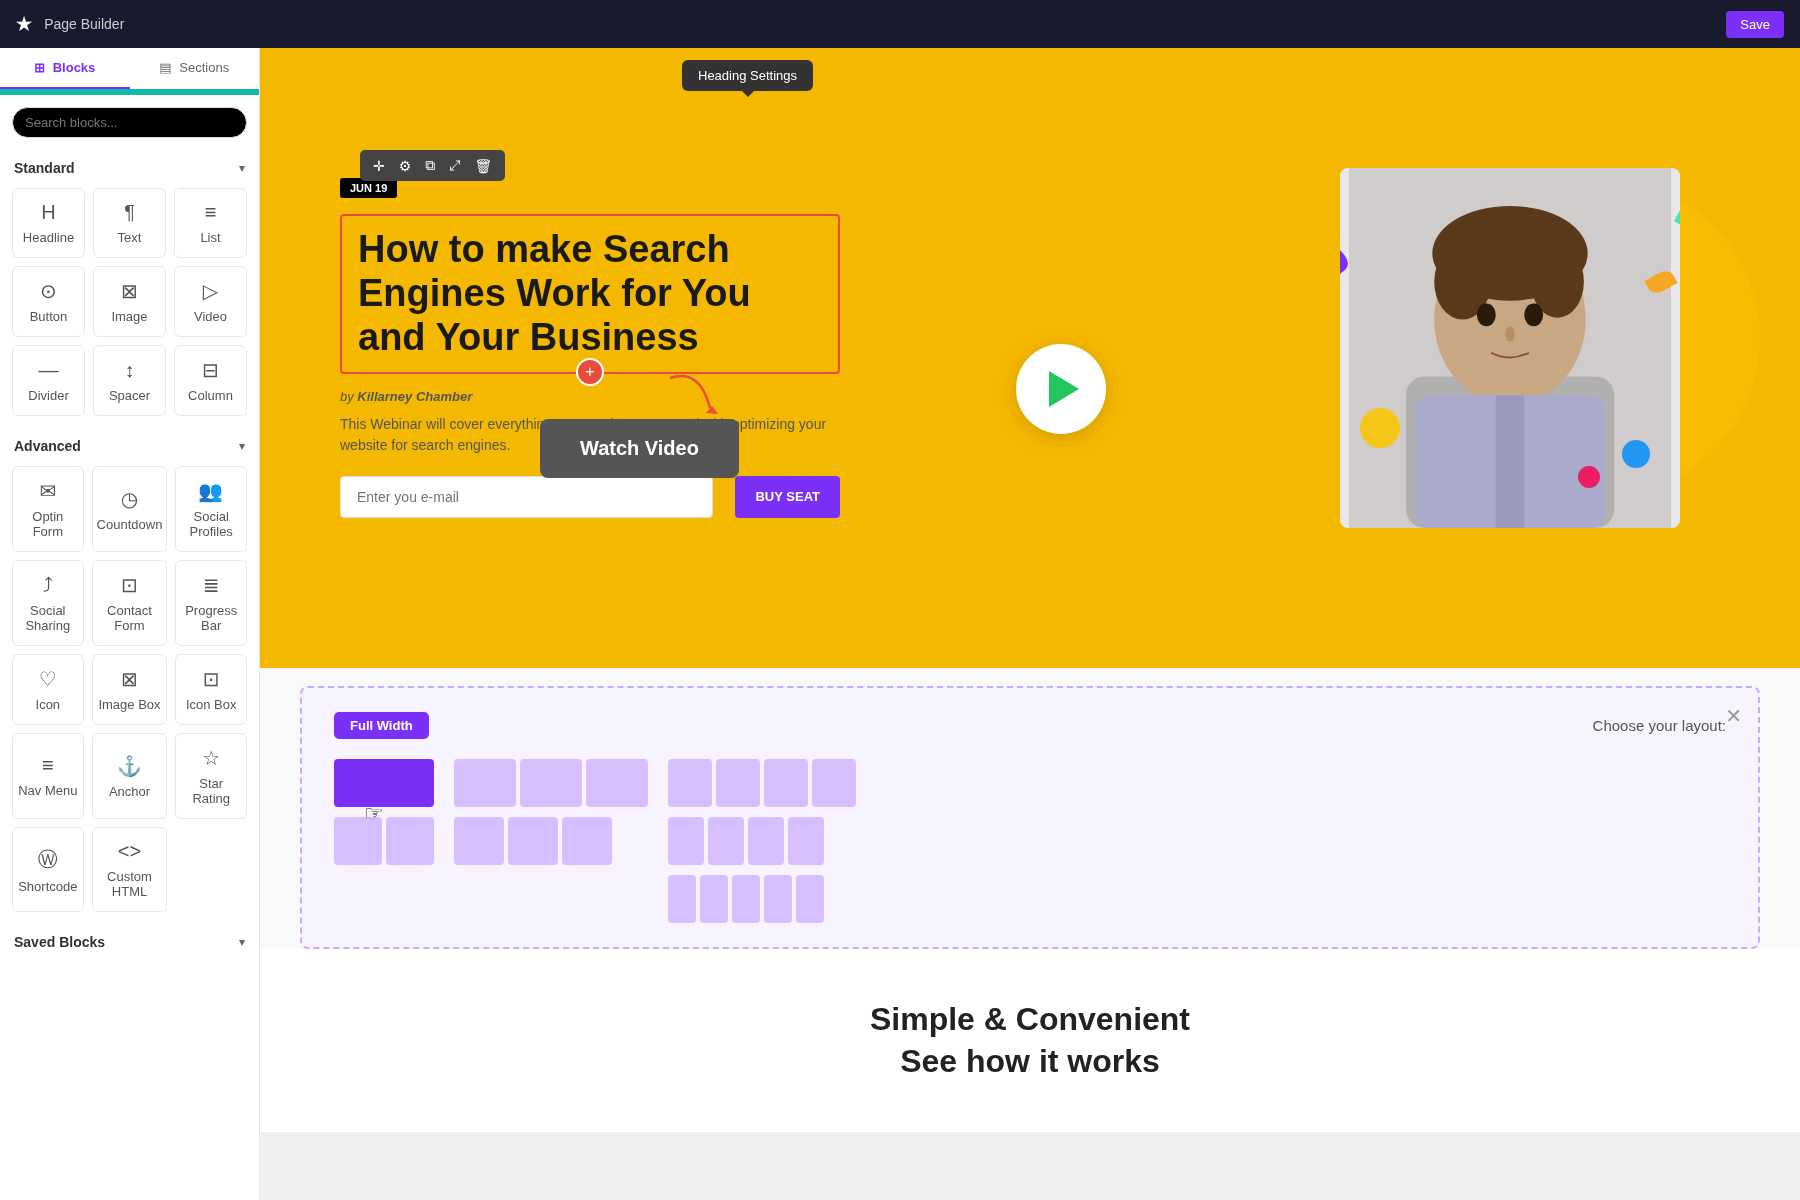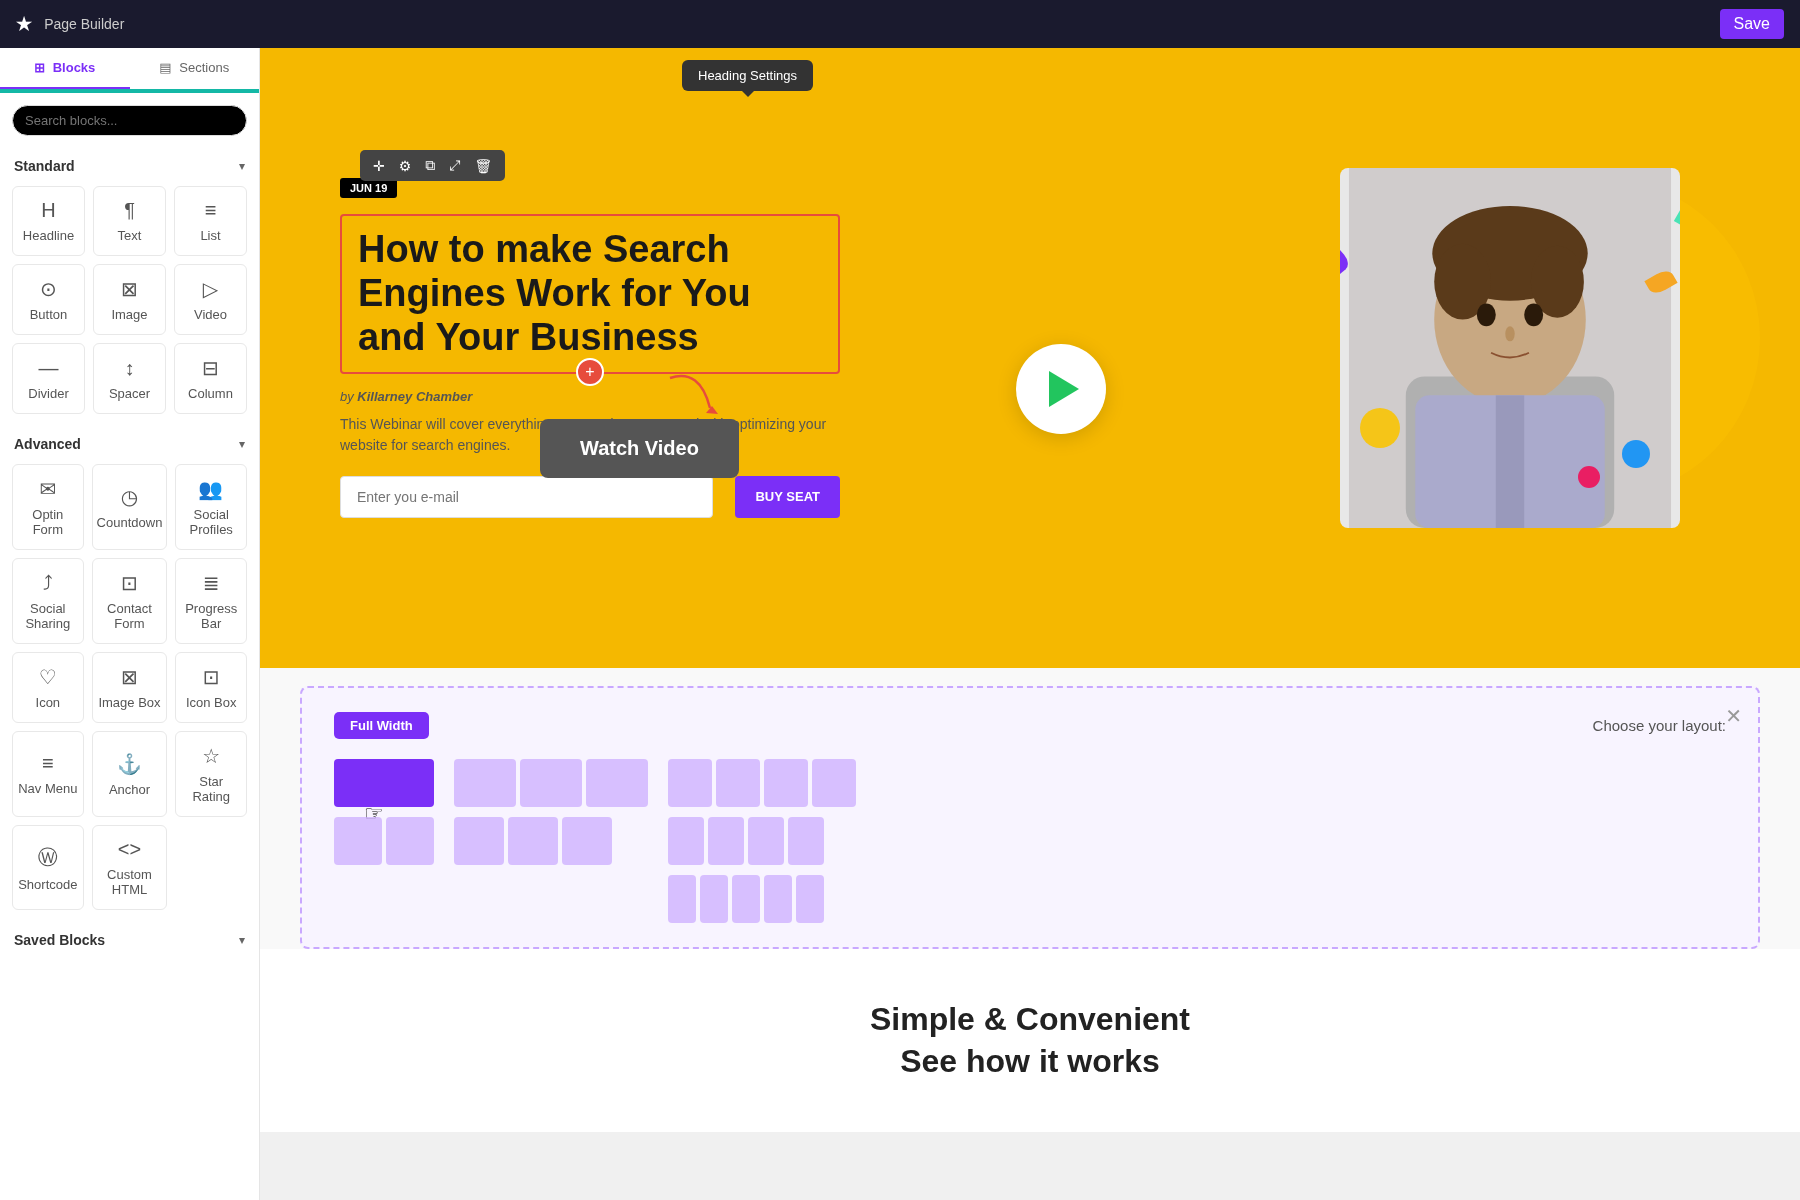--- a/index.html
+++ b/index.html
@@ -12,21 +12,21 @@
       display: flex;
       align-items: center;
       justify-content: space-between;
       padding: 0 16px;
       flex-shrink: 0;
     }
     .top-bar-left { display: flex; align-items: center; gap: 12px; }
     .top-bar-logo { color: white; font-size: 18px; font-weight: 700; }
     .top-bar-title { color: #ccc; font-size: 14px; }
     .top-bar-right { display: flex; align-items: center; gap: 8px; }
-    .top-bar-btn { background: #7b2ff7; color: white; border: none; border-radius: 4px; padding: 6px 14px; font-size: 16px; cursor: pointer; }
+    .top-bar-btn { background: #7b2ff7; color: white; border: none; border-radius: 4px; padding: 6px 14px; font-size: 13px; cursor: pointer; }
 
     
     .main-layout {
       display: flex;
       flex: 1;
       overflow: hidden;
     }
 
     
     .sidebar {
@@ -34,21 +34,21 @@
       background: white;
       border-right: 1px solid #e5e5e5;
       display: flex;
       flex-direction: column;
       overflow-y: auto;
       flex-shrink: 0;
     }
 
     .sidebar-tabs {
       display: flex;
-      border-bottom: 4px solid #14b8a6;
+      border-bottom: 6px solid #14b8a6;
     }
     .sidebar-tab {
       flex: 1;
       padding: 12px 8px;
       text-align: center;
       font-size: 13px;
       cursor: pointer;
       color: #666;
       border-bottom: 2px solid transparent;
     }

